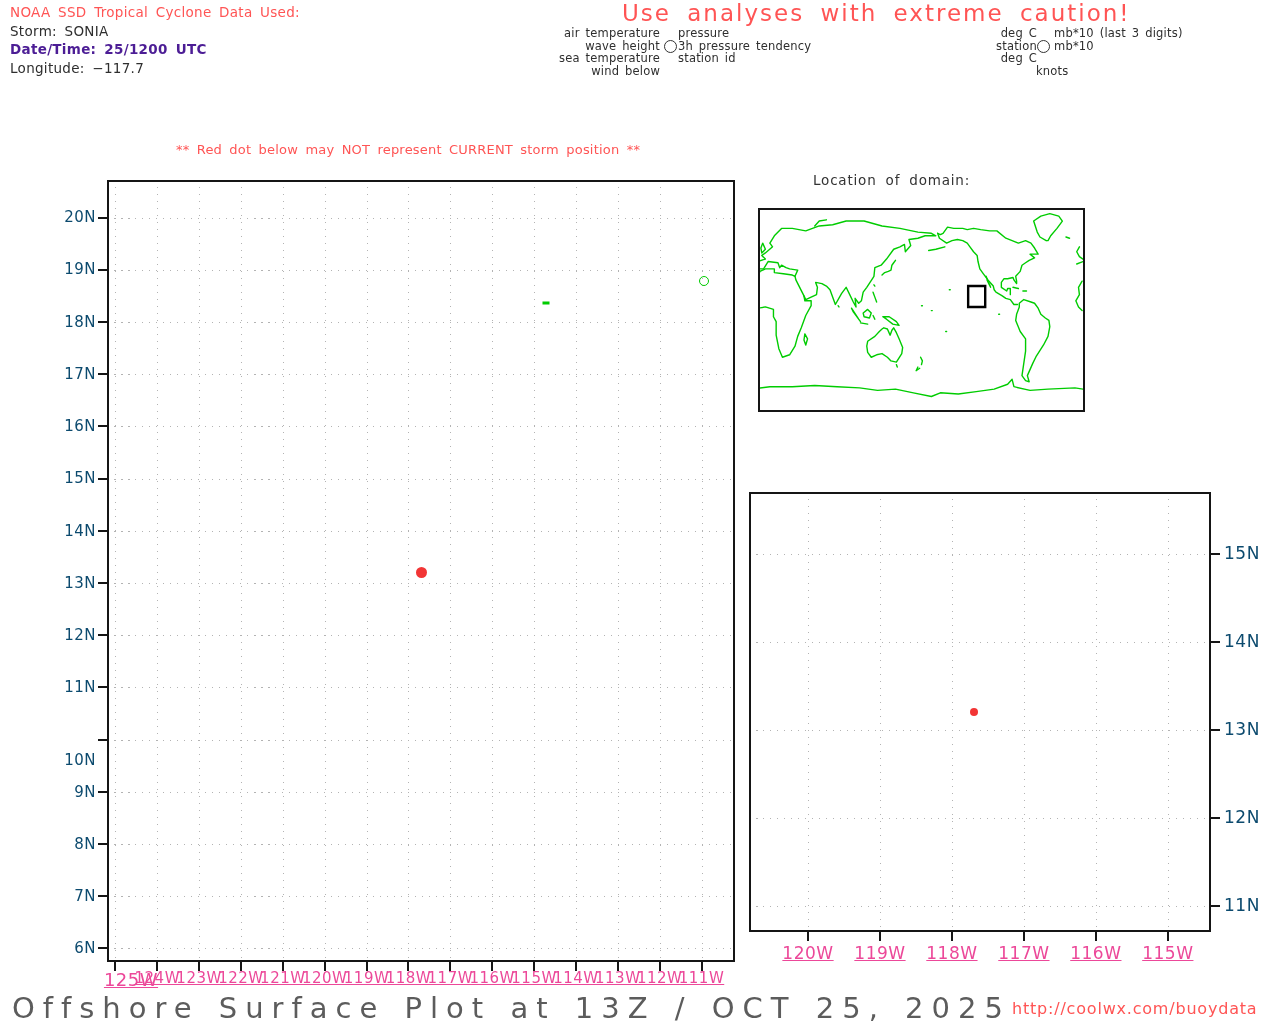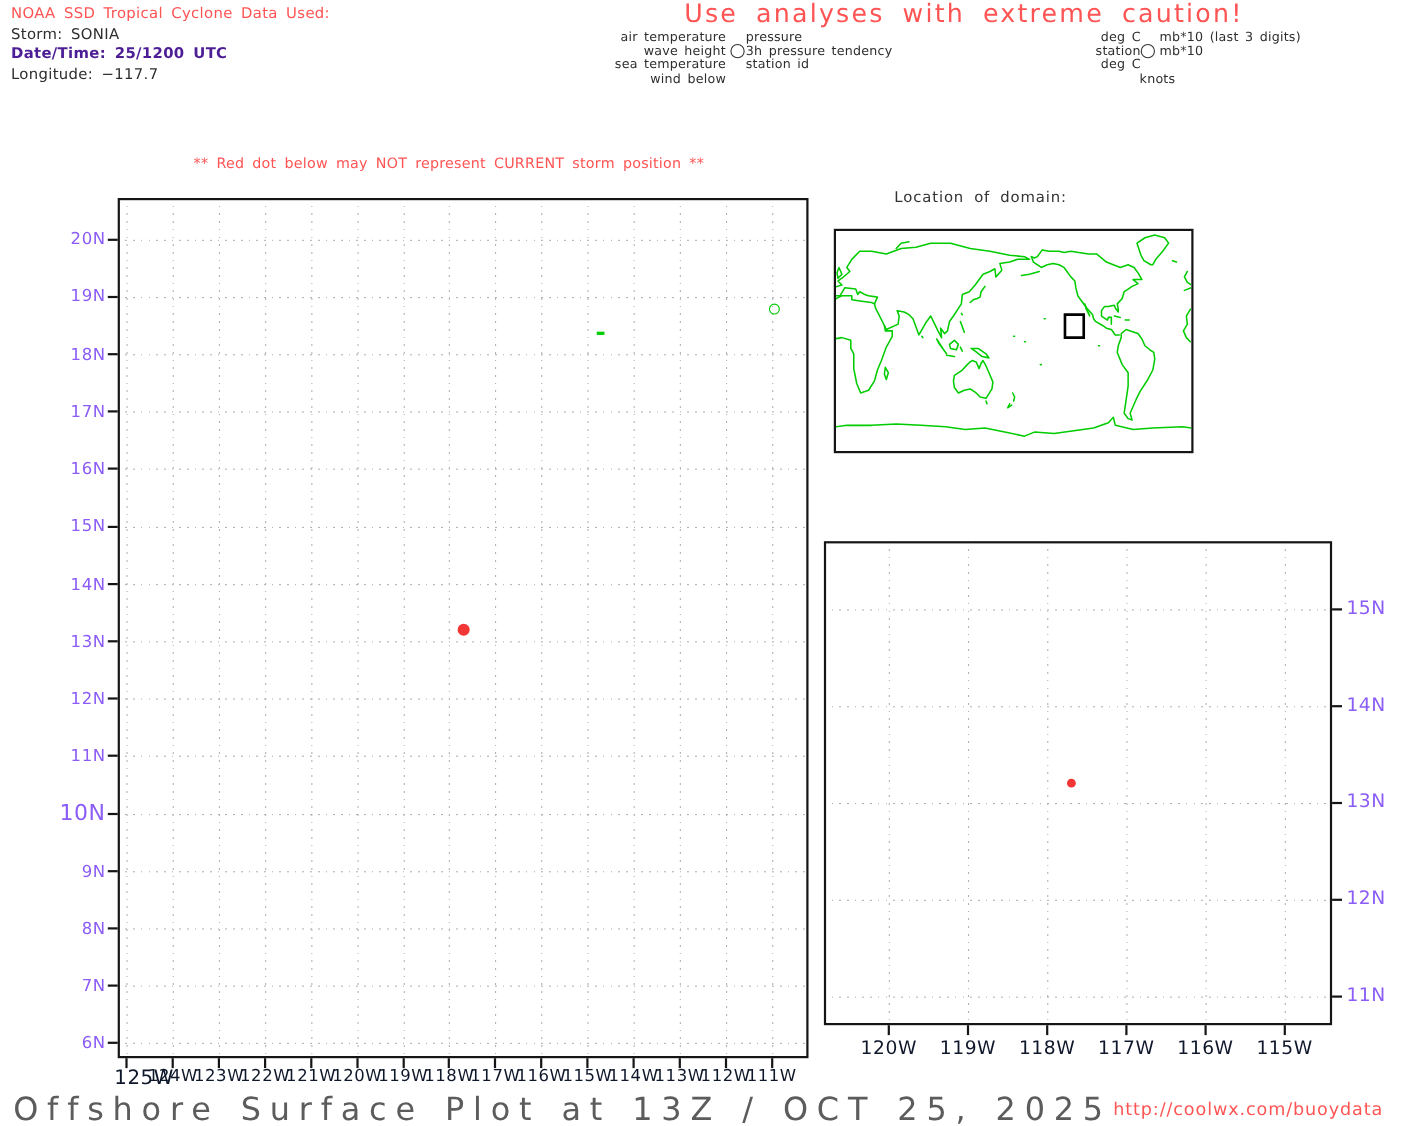--- a/index.html
+++ b/index.html
@@ -37,22 +37,22 @@
   .plot{position:absolute;background:#fff;}
   #main-plot{left:107px;top:180px;width:628px;height:782px;}
   #zoom-plot{left:749px;top:492px;width:462px;height:440px;}
   .plot-frame{position:absolute;inset:0;border:2px solid #151515;pointer-events:none;z-index:3;}
   .vgrid{position:absolute;top:0;bottom:0;width:1px;
     background:repeating-linear-gradient(to bottom,#b3b3b3 0 1.5px,transparent 1.5px 7px);}
   .hgrid{position:absolute;left:0;right:0;height:1px;
     background:repeating-linear-gradient(to right,#b3b3b3 0 1.5px,transparent 1.5px 7px);}
   .xtick{position:absolute;width:2px;height:9px;background:#151515;}
   .ytick{position:absolute;width:9px;height:2px;background:#151515;}
-  .xlabel{position:absolute;transform:translateX(-50%);color:#0f172a;letter-spacing:.5px;white-space:nowrap;}
-  .ylabel{position:absolute;color:#8b5cf6;letter-spacing:.5px;white-space:nowrap;}
+  .xlabel{position:absolute;transform:translateX(-50%);color:#ec4899;letter-spacing:.5px;white-space:nowrap;text-decoration:underline;}
+  .ylabel{position:absolute;color:#0c4a6e;letter-spacing:.5px;white-space:nowrap;}
   .dot{position:absolute;border-radius:50%;z-index:4;}
   .island-ring{position:absolute;width:8px;height:8px;border:1.6px solid #00cc00;
     border-radius:50%;transform:translate(-50%,-50%);z-index:2;}
   .island-dash{position:absolute;width:7px;height:3px;background:#00cc00;
     transform:translate(-50%,-50%);z-index:2;}
   
   #inset-title{position:absolute;left:813px;top:172px;font-size:13.5px;letter-spacing:.8px;
     word-spacing:4px;color:#333;}
   #inset-map{position:absolute;left:758px;top:208px;width:327px;height:204px;
     border:2px solid #151515;box-sizing:border-box;background:#fff;}
@@ -192,21 +192,21 @@
     <div class="ytick" style="top: 402.007px; left: -9px;"></div>
     <div class="ylabel" style="top: 393.707px; font-size: 15px; right: 639px;">13N</div>
     <div class="hgrid" style="top: 455.21px;"></div>
     <div class="ytick" style="top: 454.21px; left: -9px;"></div>
     <div class="ylabel" style="top: 445.91px; font-size: 15px; right: 639px;">12N</div>
     <div class="hgrid" style="top: 507.413px;"></div>
     <div class="ytick" style="top: 506.413px; left: -9px;"></div>
     <div class="ylabel" style="top: 498.113px; font-size: 15px; right: 639px;">11N</div>
     <div class="hgrid" style="top: 559.615px;"></div>
     <div class="ytick" style="top: 558.615px; left: -9px;"></div>
-    <div class="ylabel" style="top: 546px; font-size: 20px; right: 639px;">10N</div>
+    <div class="ylabel" style="top: 571px; font-size: 15px; right: 639px;">10N</div>
     <div class="hgrid" style="top: 611.818px;"></div>
     <div class="ytick" style="top: 610.818px; left: -9px;"></div>
     <div class="ylabel" style="top: 602.518px; font-size: 15px; right: 639px;">9N</div>
     <div class="hgrid" style="top: 664.021px;"></div>
     <div class="ytick" style="top: 663.021px; left: -9px;"></div>
     <div class="ylabel" style="top: 654.721px; font-size: 15px; right: 639px;">8N</div>
     <div class="hgrid" style="top: 716.224px;"></div>
     <div class="ytick" style="top: 715.224px; left: -9px;"></div>
     <div class="ylabel" style="top: 706.924px; font-size: 15px; right: 639px;">7N</div>
     <div class="hgrid" style="top: 768.427px;"></div>

